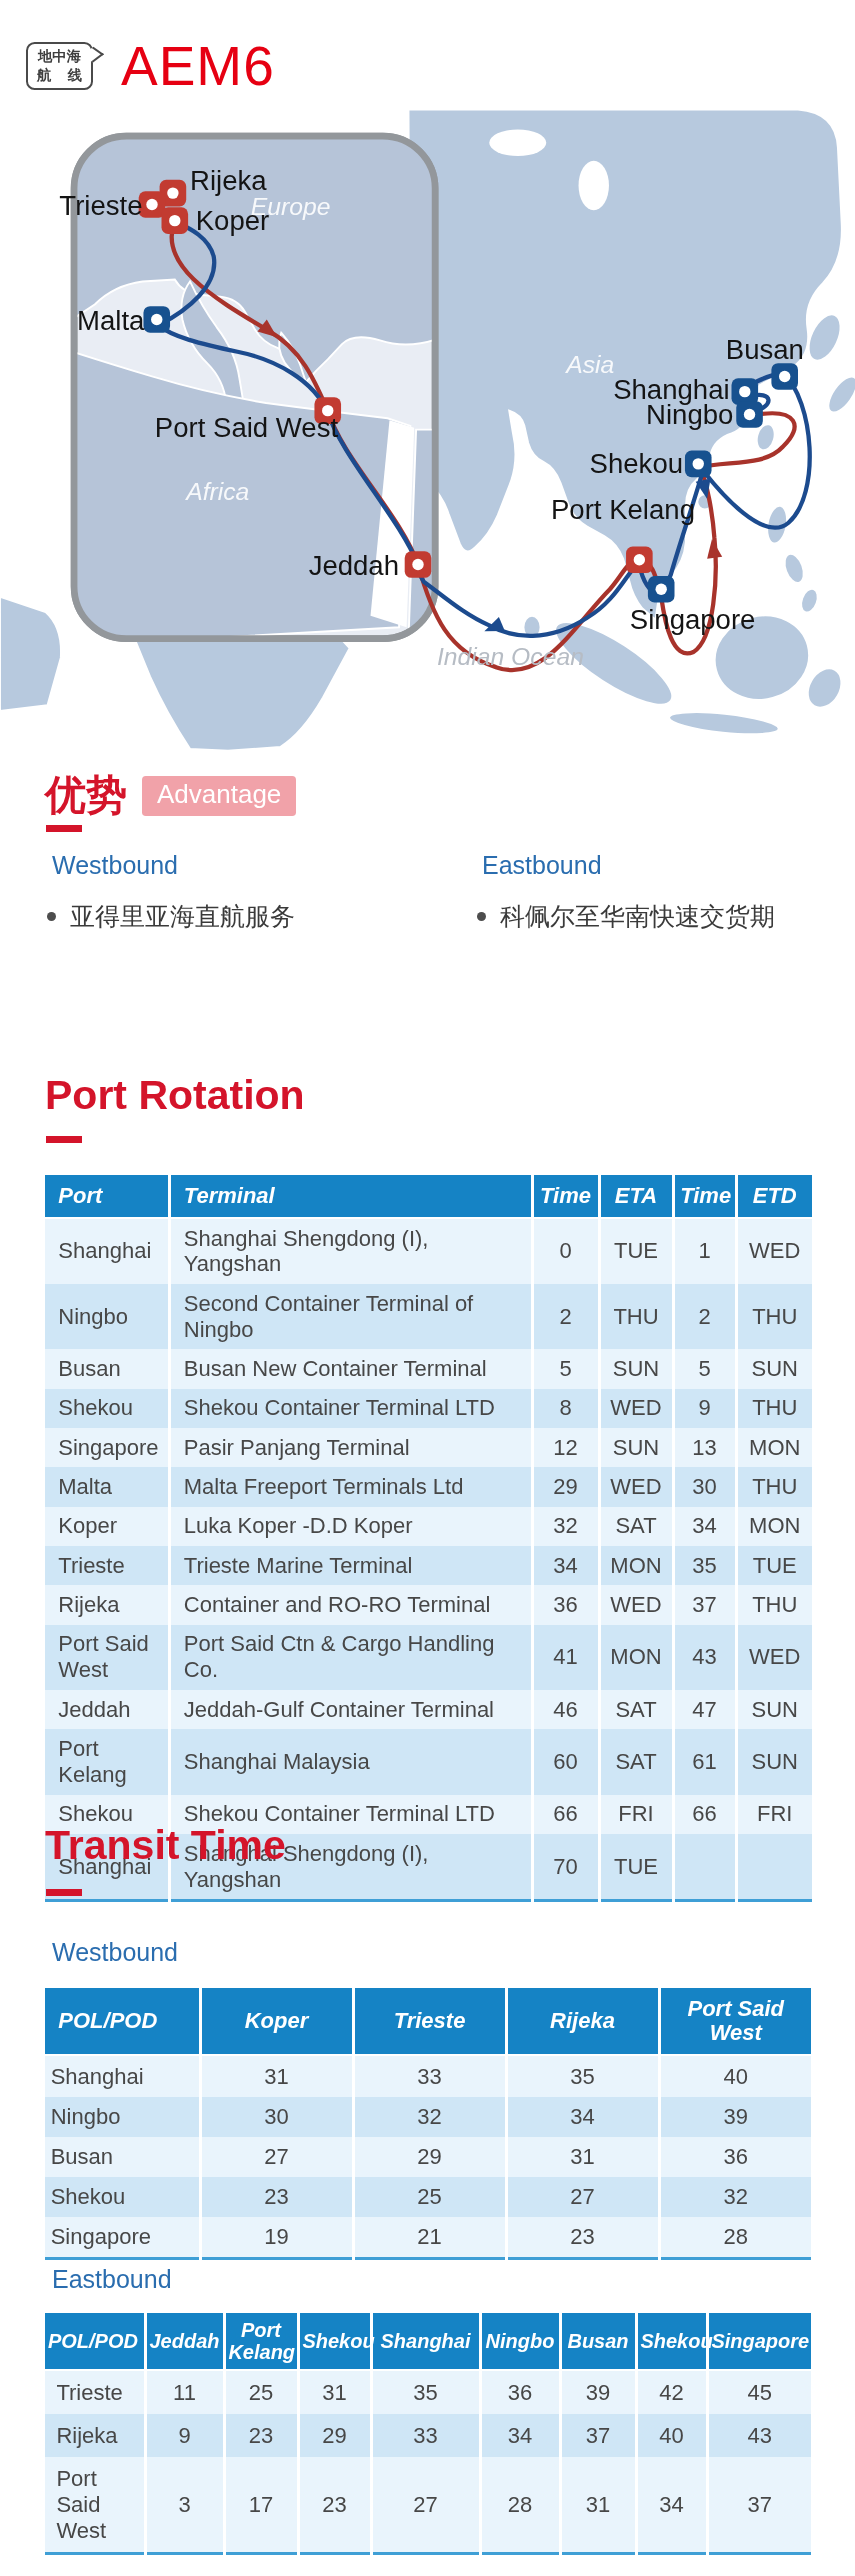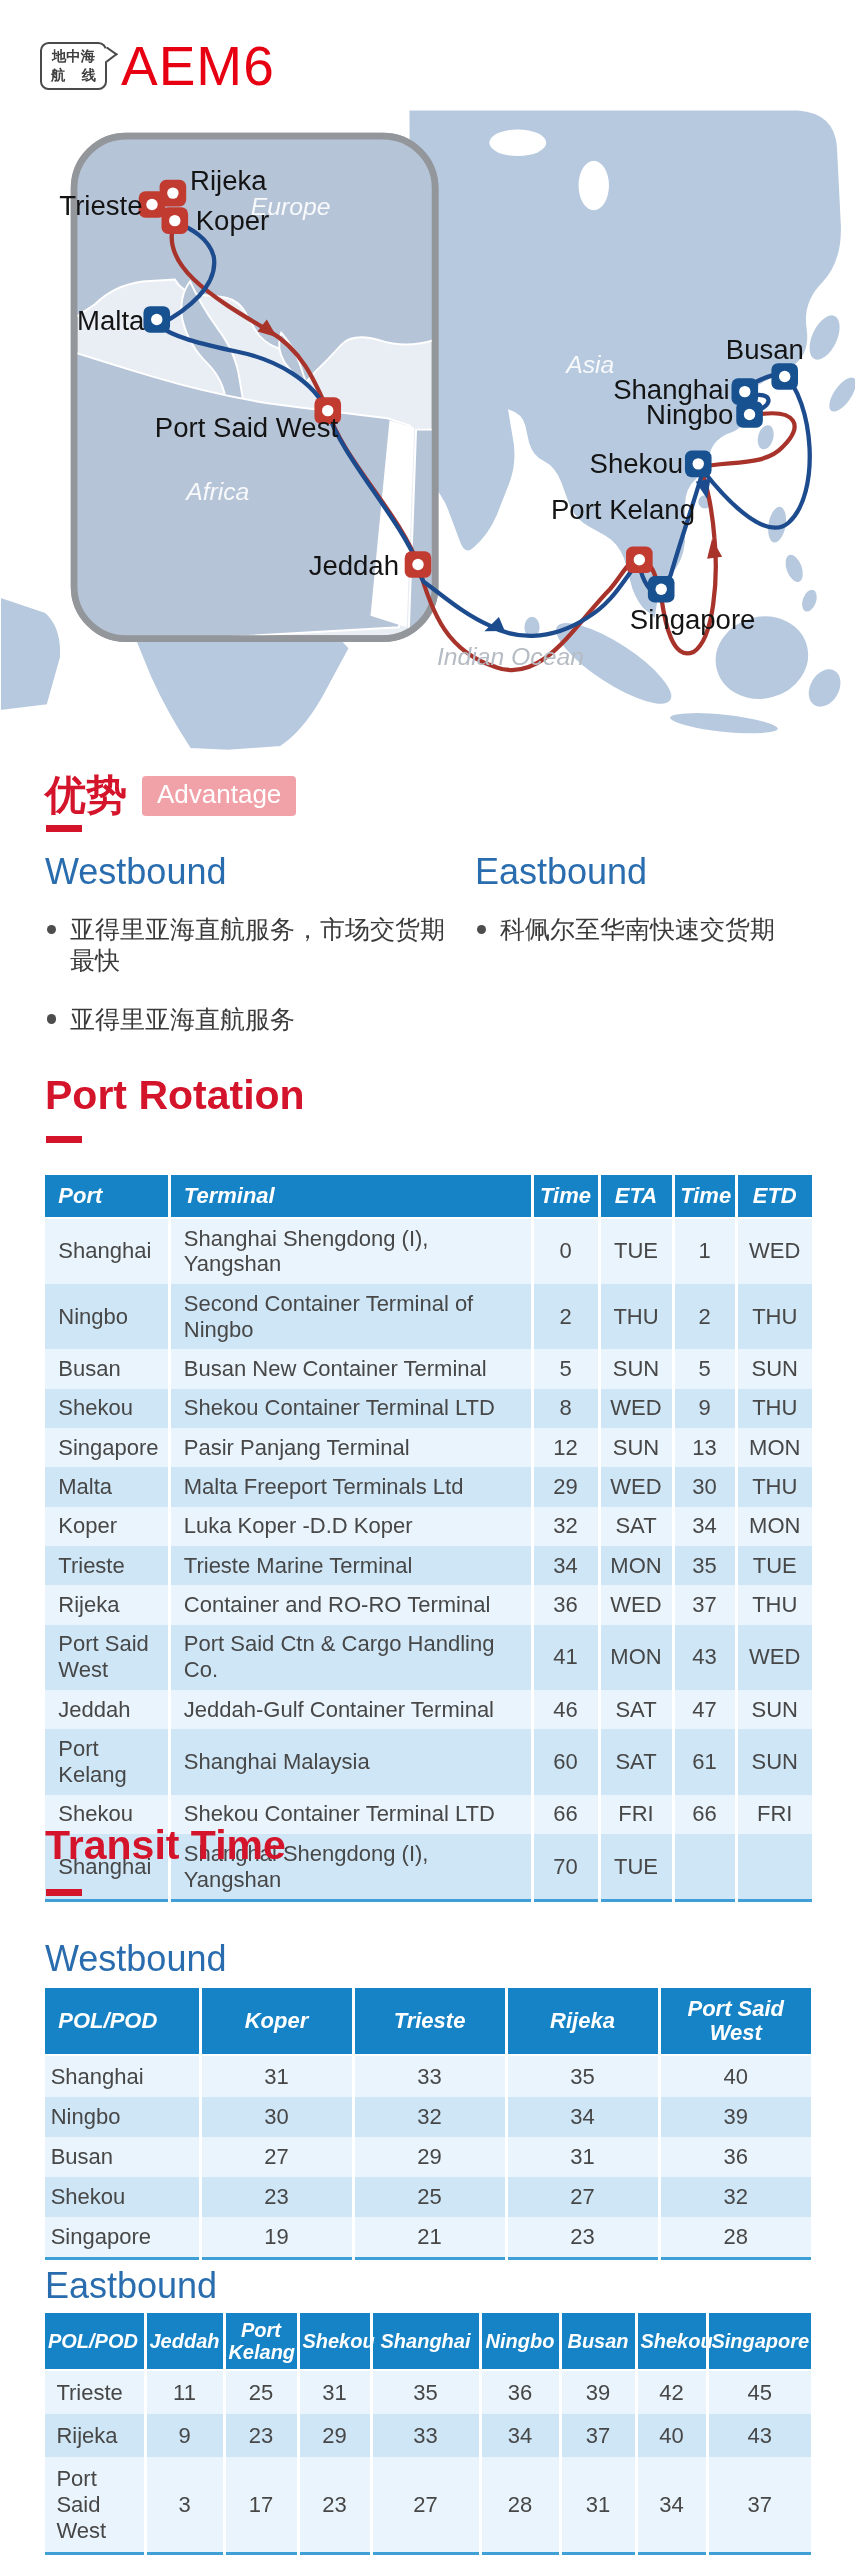--- a/index.html
+++ b/index.html
@@ -3,21 +3,21 @@
 <meta charset="utf-8">
 <style>
   html,body{margin:0;padding:0;}
   body{
     width:855px;height:2576px;position:relative;background:#ffffff;
     font-family:"Liberation Sans","DejaVu Sans",sans-serif;color:#474747;
     overflow:hidden;
   }
   
   .hdr-tag{
-    position:absolute;left:40px;top:42px;width:63px;height:44px;
+    position:absolute;left:26px;top:42px;width:63px;height:44px;
     border:2.9px solid #4a4a4a;border-radius:8.6px;background:#fff;
     display:flex;flex-direction:column;justify-content:center;align-items:center;
     font-size:14.3px;font-weight:bold;color:#3f3f3f;line-height:1.35;
   }
   .hdr-tag::after{
     content:'';position:absolute;right:-8.6px;top:3.8px;width:10.5px;height:10.5px;
     background:#fff;border-top:2.9px solid #4a4a4a;border-right:2.9px solid #4a4a4a;
     transform:rotate(35deg) skewX(-18deg);
   }
   .hdr-tag .l2{word-spacing:12.4px;}
@@ -42,21 +42,21 @@
   .region-label{font-size:26px;font-style:italic;fill:#ffffff;opacity:.9;}
   .ocean-label{font-size:26px;font-style:italic;fill:#b6bcc4;}
   
   .sec-title{position:absolute;left:45px;font-size:41px;font-weight:bold;color:var(--accent_red,#d4142a);}
   .sec-dash{position:absolute;left:46px;width:36px;height:6.7px;background:var(--accent_red,#d4142a);}
   .adv-pill{
     display:inline-block;margin-left:15px;padding:3.8px 15px 5.7px;border-radius:3.8px;
     background:var(--advantage_pill_bg,#f1a2a9);color:#fff;font-size:26px;font-weight:normal;
     vertical-align:5.7px;
   }
-  .col-heading{font-size:36px;color:var(--section_heading_blue,#2a6daf);}
+  .col-heading{font-size:25px;color:var(--section_heading_blue,#2a6daf);margin-left:7px;}
   .adv-col{position:absolute;width:418px;}
   .adv-col ul{list-style:none;margin:21px 0 0;padding:0;}
   .adv-col li{
     position:relative;padding-left:25px;margin-bottom:27px;
     font-size:25px;color:#3a3a3a;line-height:1.25;
   }
   .adv-col li::before{
     content:'';position:absolute;left:1.9px;top:10.5px;width:9.5px;height:9.5px;border-radius:50%;background:#4d4d4d;
   }
   
@@ -272,21 +272,20 @@
 </div>
 
 <div class="sec-title" style="top:768px;">
   <span>优势</span><span class="adv-pill">Advantage</span>
 </div>
 <div class="sec-dash" style="top:825px;"></div>
 
 <div class="adv-col" style="left:45px;top:851px;">
   <div class="col-heading">Westbound</div>
   <ul>
-    <li>亚得里亚海直航服务，市场交货期最快</li>
     <li>亚得里亚海直航服务</li>
   </ul>
 </div>
 <div class="adv-col" style="left:475px;top:851px;">
   <div class="col-heading">Eastbound</div>
   <ul>
     <li>科佩尔至华南快速交货期</li>
   </ul>
 </div>
 

